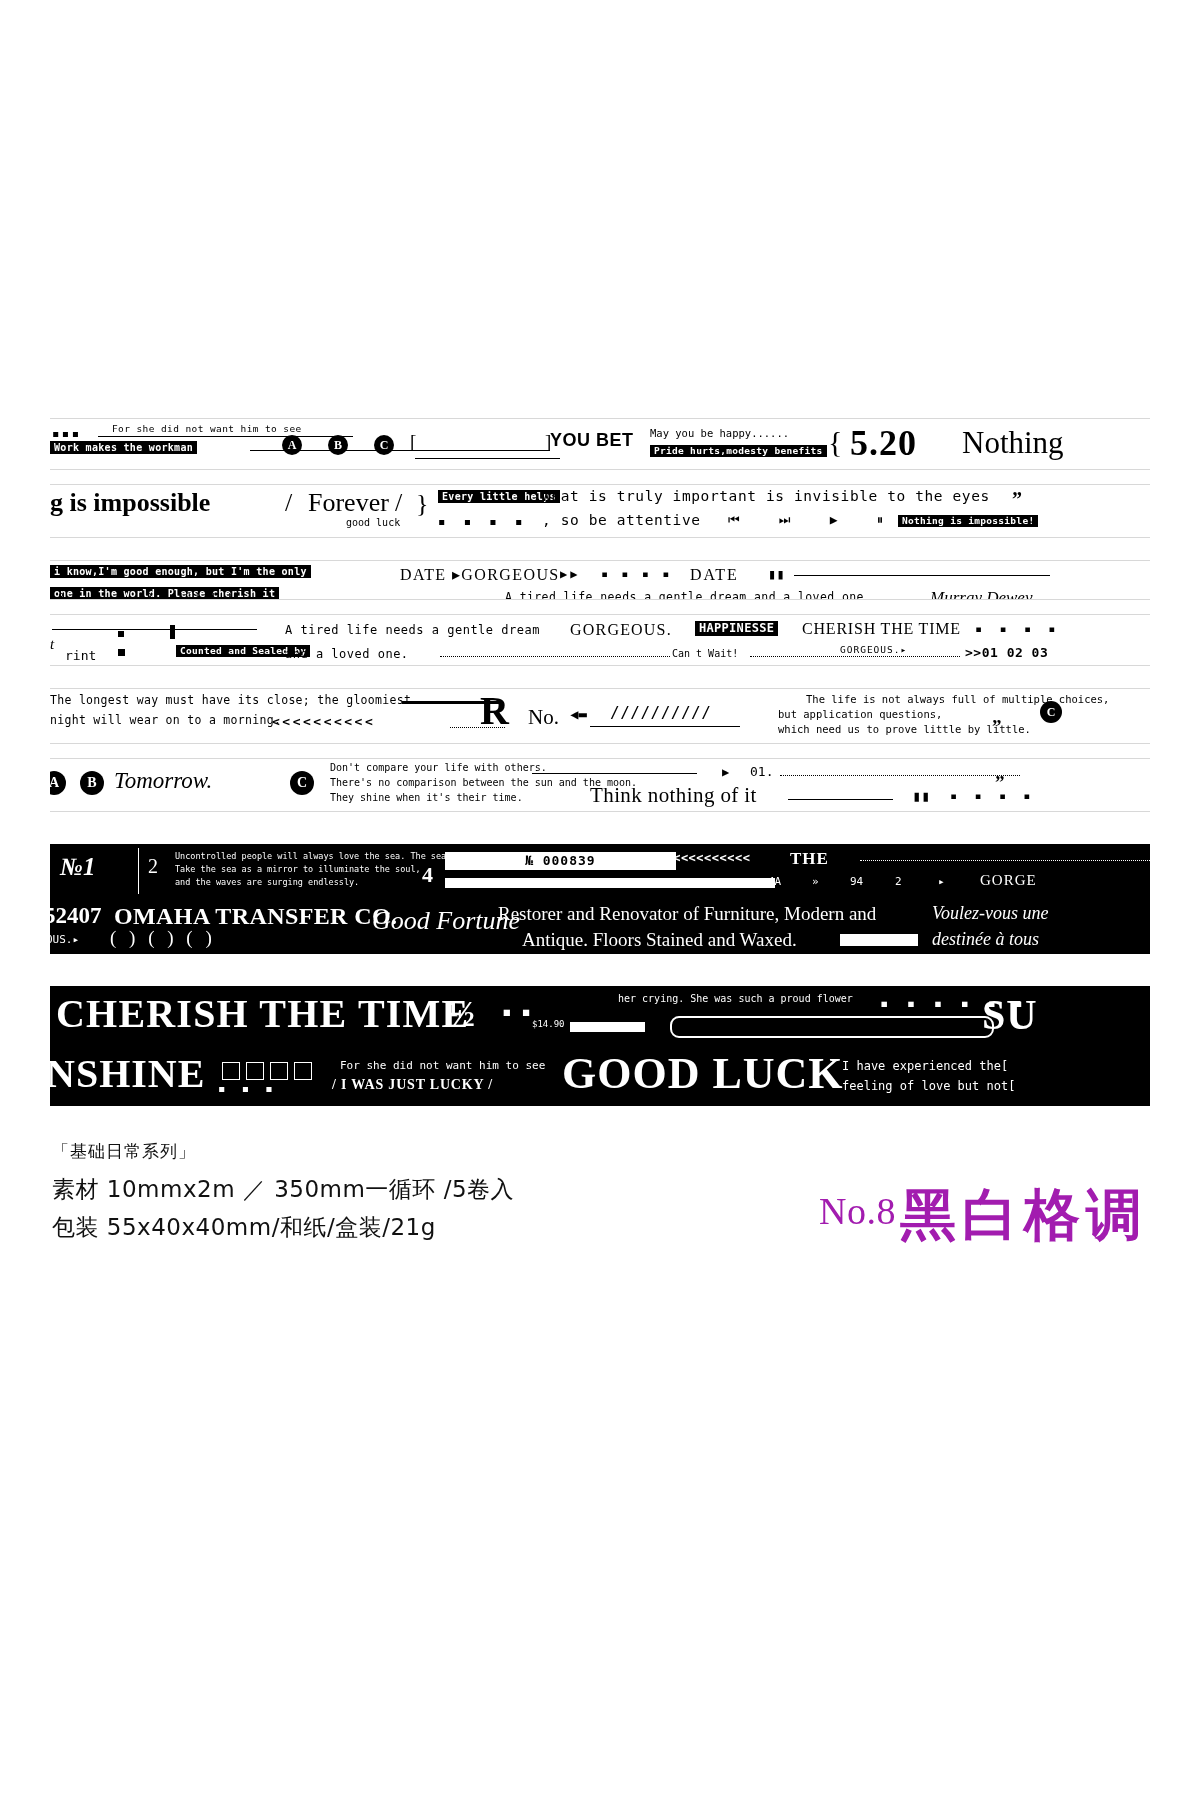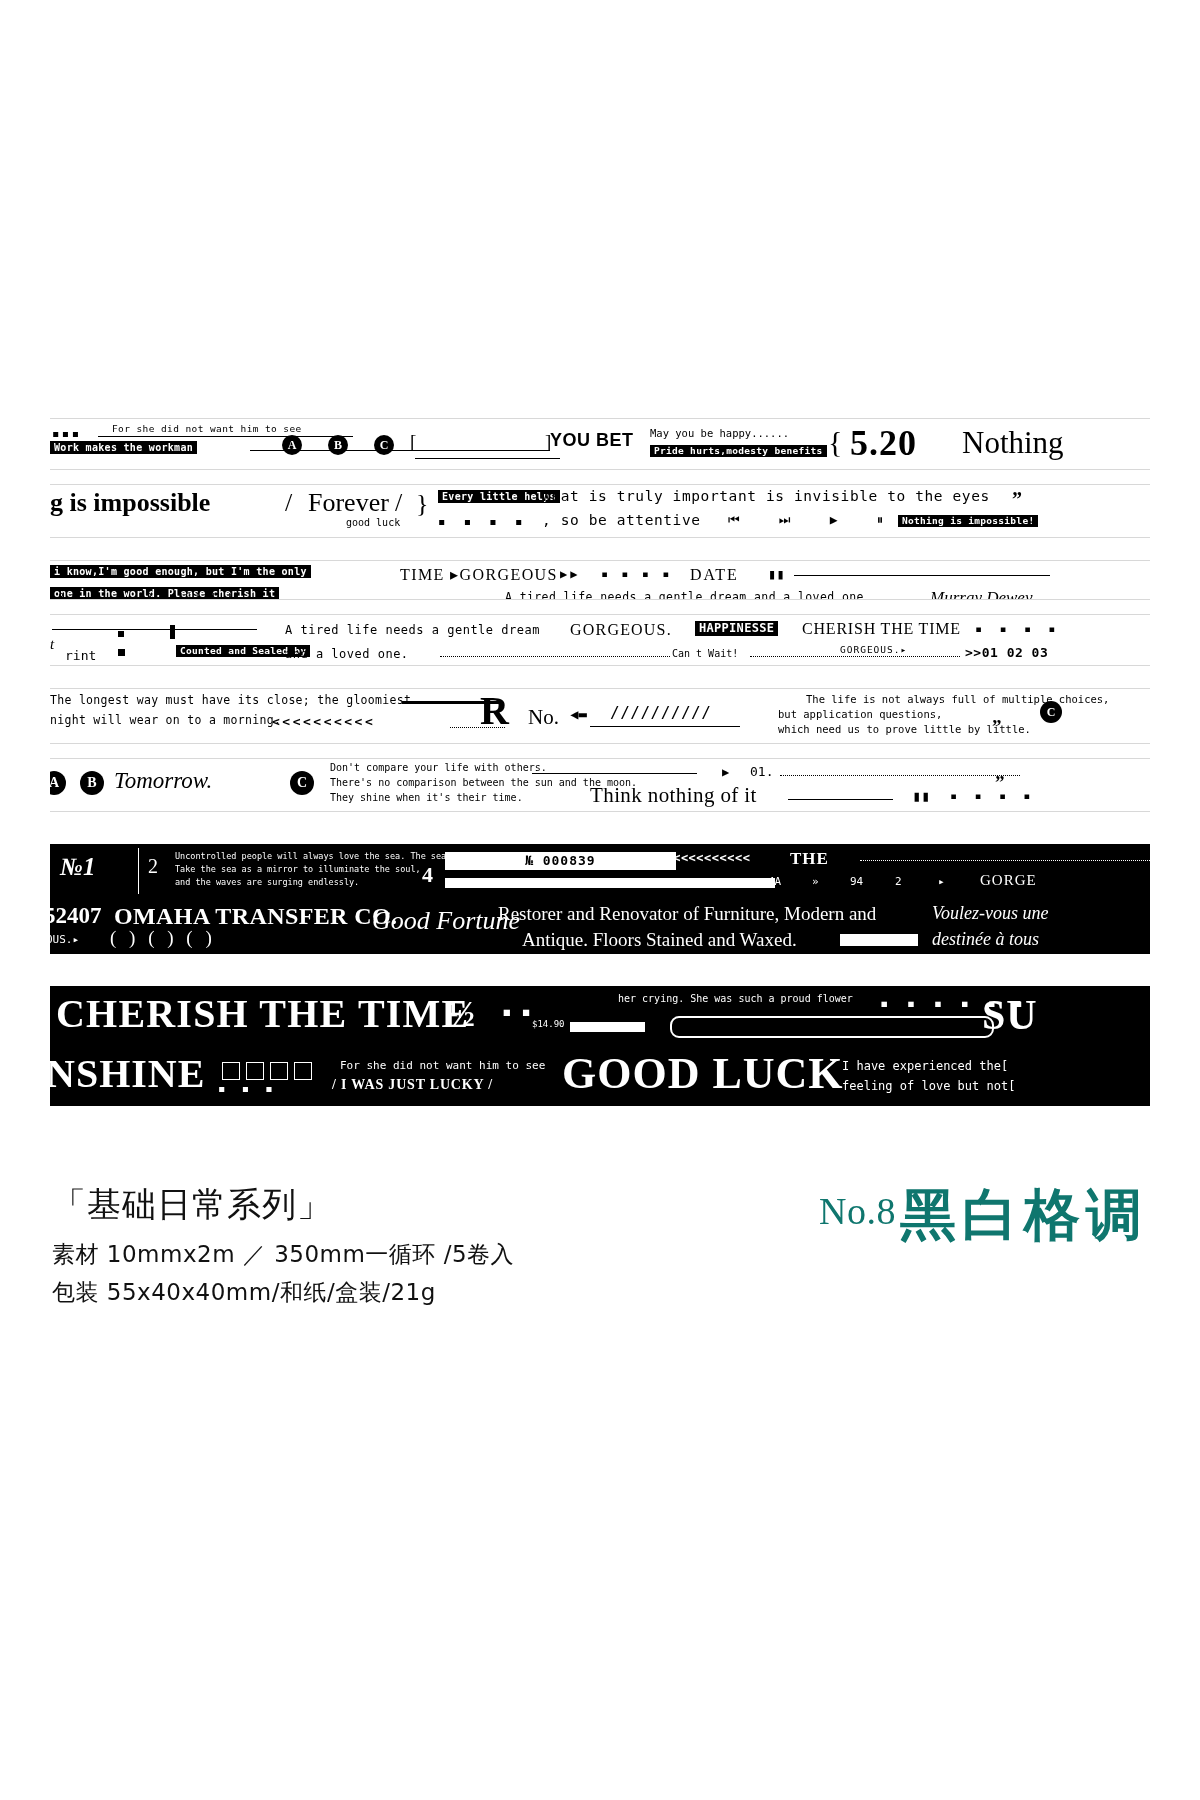--- a/index.html
+++ b/index.html
@@ -120,37 +120,36 @@
     height: 200px;
   }
   .spec {
     position: absolute;
     left: 52px;
     top: 10px;
     color: #111;
   }
   .spec .title {
     font-family: Liberation Serif, serif;
-    font-size: 34px;
+    font-size: 17px;
     letter-spacing: 1px;
     margin-bottom: 11px;
-    margin-top: 42px;
   }
   .spec .line {
     font-family: "DejaVu Sans", sans-serif;
     font-size: 23px;
     letter-spacing: .5px;
     margin-bottom: 7px;
   }
   .series {
     position: absolute;
     right: 52px;
     top: 48px;
     text-align: left;
-    color: #0f766e;
+    color: #a21caf;
     white-space: nowrap;
   }
   .series .no {
     font-family: "Liberation Serif", serif;
     font-size: 38px;
     letter-spacing: .5px;
     vertical-align: 10px;
   }
   .series .cn {
     font-family: "DejaVu Serif", serif;
@@ -207,21 +206,21 @@
         <span class="box-inv" style="left:848px; top:30px; font-size:9.5px;">Nothing is impossible!</span>
       </div>
     </div>
 
     <div class="gap-md"></div>
 
     <div class="strip white" style="height:40px;">
       <div class="inner">
         <span class="box-inv" style="left:0px; top:4px; font-size:10px;">i know,I'm good enough, but I'm the only</span>
         <span class="box-inv" style="left:0px; top:26px; font-size:10px;">one in the world. Please cherish it</span>
-        <span class="tok serif" style="left:350px; top:6px; font-size:16px; letter-spacing:1.4px;">TIME ▸GORGEOUS</span>
+        <span class="tok serif" style="left:350px; top:6px; font-size:16px; letter-spacing:1.4px;">DATE ▸GORGEOUS</span>
         <span class="tok mono" style="left:510px; top:7px; font-size:12px; letter-spacing:3px;">▶▶&nbsp;&nbsp;▪ ▪ ▪ ▪</span>
         <span class="tok serif" style="left:640px; top:6px; font-size:16px; letter-spacing:2px;">DATE</span>
         <span class="tok mono bold" style="left:718px; top:6px; font-size:14px;">▮▮</span>
         <div class="rule" style="left:744px; top:14px; width:256px;"></div>
         <span class="tok mono" style="left:0px; top:32px; font-size:10px; letter-spacing:2px;">18&nbsp;—&nbsp;&nbsp;—&nbsp;&nbsp;—&nbsp;&nbsp;2&nbsp;|||||||||</span>
         <span class="tok mono" style="left:455px; top:31px; font-size:11.5px; letter-spacing:.4px;">A tired life needs a gentle dream and a loved one.</span>
         <span class="tok ital serif" style="left:880px; top:28px; font-size:17px;">Murray Dewey</span>
       </div>
     </div>
 

